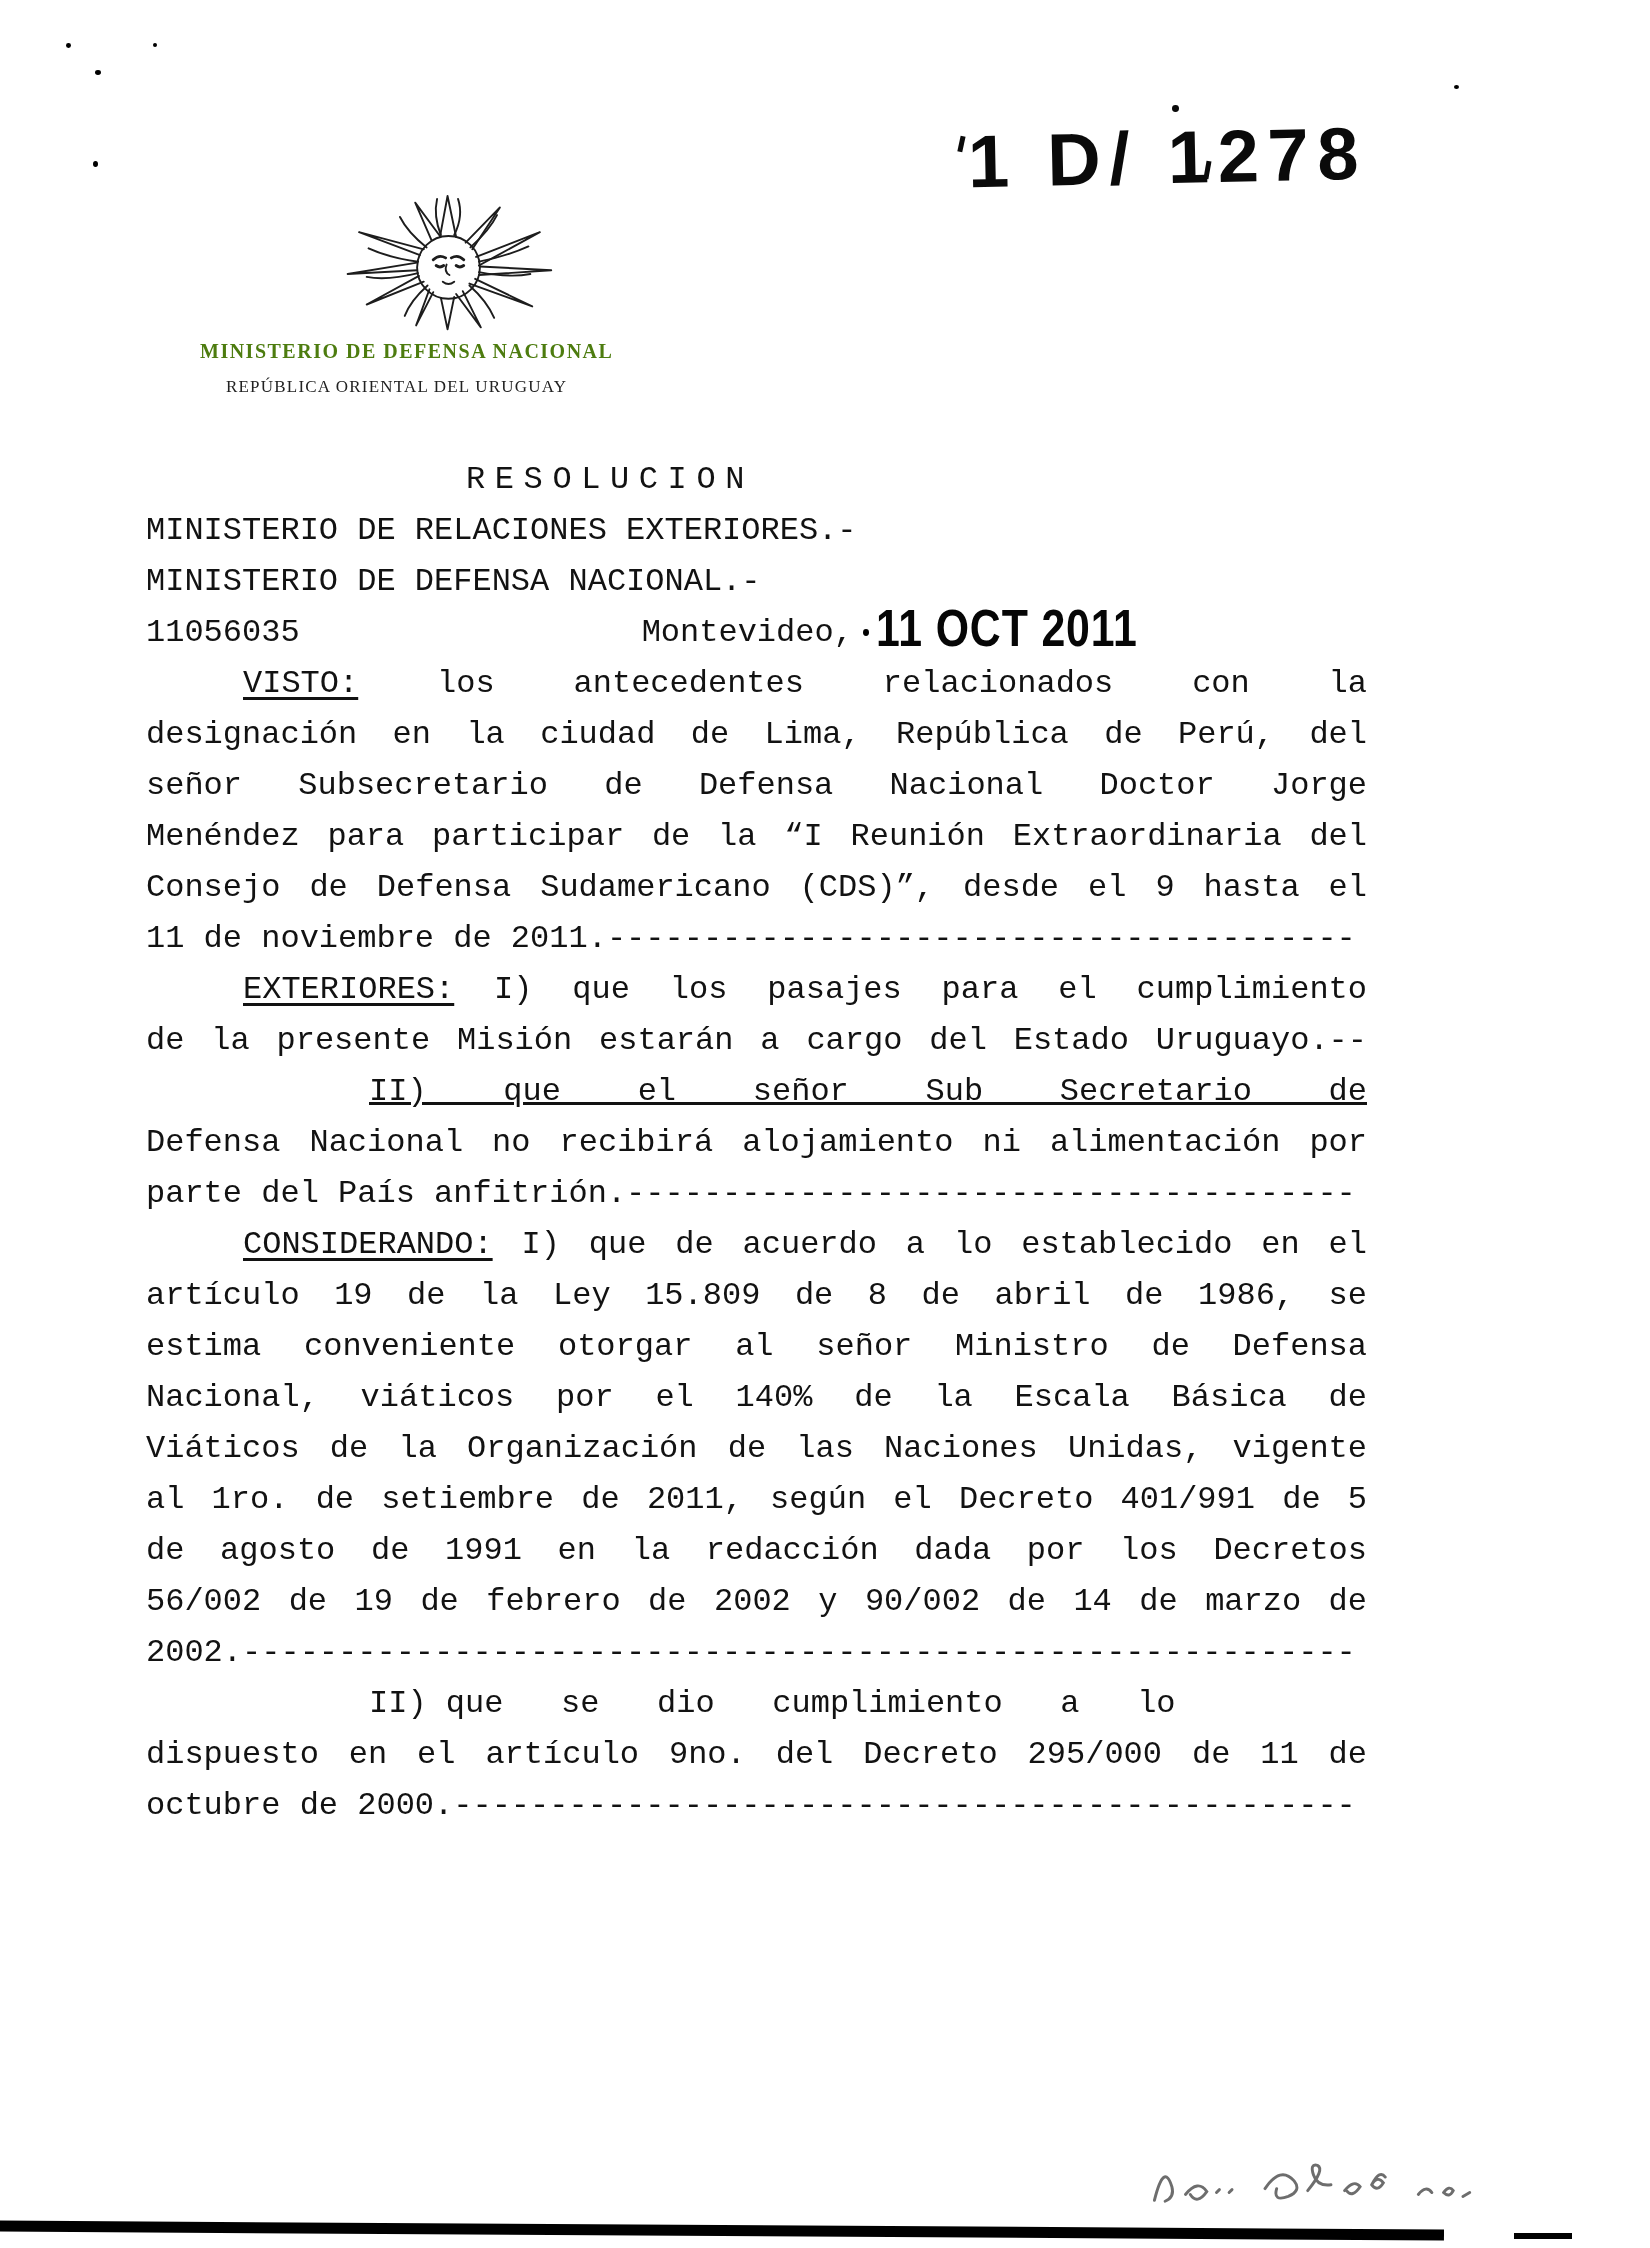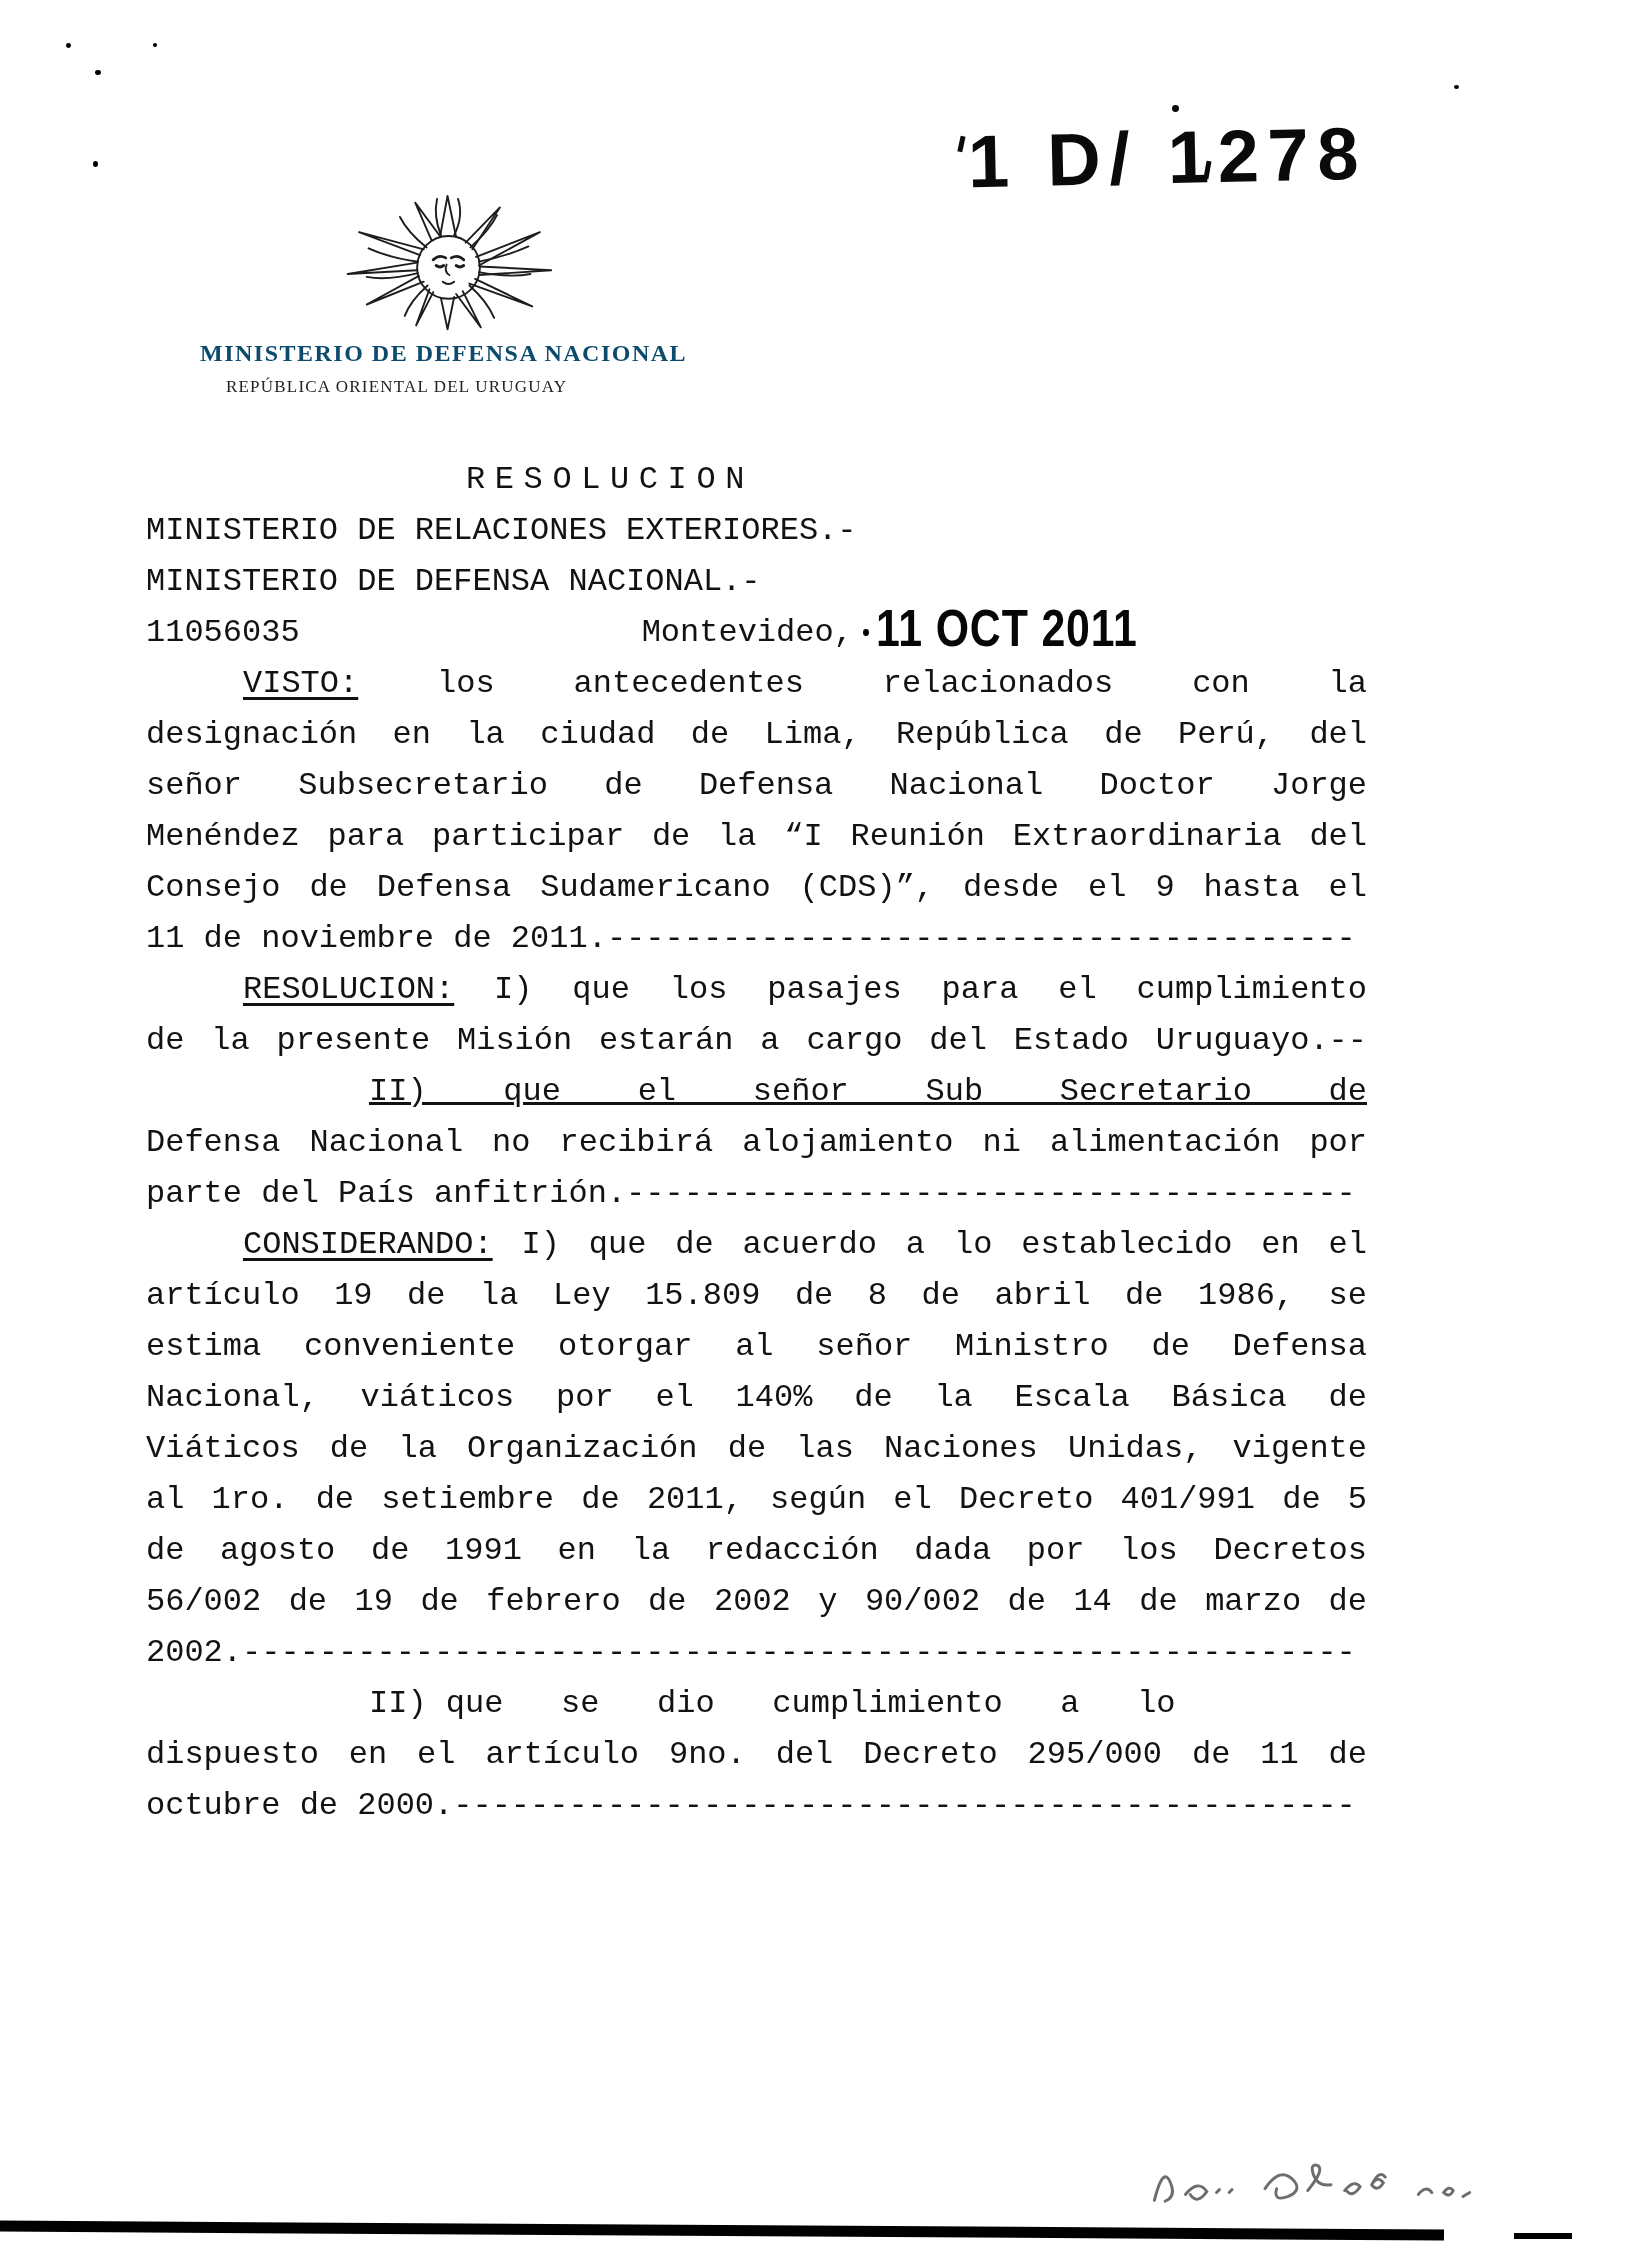--- a/index.html
+++ b/index.html
@@ -11,21 +11,21 @@
 
   
   .stamp-number{position:absolute;left:968px;top:115px;
     font-family:"Liberation Sans",sans-serif;font-weight:bold;font-size:74px;
     letter-spacing:8.7px;transform:rotate(-1.2deg);white-space:pre;color:#0a0a0a;}
   .stamp-tick{position:absolute;background:#0a0a0a;}
 
   
   .sun{position:absolute;left:320px;top:177px;width:257px;height:157px;}
   .ministry-name{position:absolute;left:200px;top:340px;
-    font-family:"Liberation Serif",serif;font-weight:bold;font-size:24px;letter-spacing:1.5px;color:#0c4a6e;}
+    font-family:"Liberation Serif",serif;font-weight:bold;font-size:20px;letter-spacing:1.5px;color:#4d7c0f;}
   .republic-name{position:absolute;left:226px;top:377px;
     font-family:"Liberation Serif",serif;font-size:17px;letter-spacing:1.2px;color:#222;}
 
   
   .doc{position:absolute;left:146px;top:454px;width:1221px;}
   .docline{font-size:32px;line-height:51px;}
   .j{text-align:justify;text-align-last:justify;}
   .pre{white-space:pre;}
   .lbl{text-decoration:underline;text-underline-offset:4.9px;}
   .title{font-size:32px;letter-spacing:0.30em;padding-left:320px;line-height:51px;}
@@ -110,21 +110,21 @@
       <span class="inkdot"></span>
       <span class="datestamp">11 OCT 2011</span>
     </div>
     <div>
         <div class="docline j" style="padding-left: 97px;"><span class="lbl">VISTO:</span> los antecedentes relacionados con la</div>
         <div class="docline j">designación en la ciudad de Lima, República de Perú, del</div>
         <div class="docline j">señor Subsecretario de Defensa Nacional Doctor Jorge</div>
         <div class="docline j">Menéndez para participar de la “I Reunión Extraordinaria del</div>
         <div class="docline j">Consejo de Defensa Sudamericano (CDS)”, desde el 9 hasta el</div>
         <div class="docline">11 de noviembre de 2011.---------------------------------------</div>
-        <div class="docline j" style="padding-left: 97px;"><span class="lbl">RESOLUCION:</span> I) que los pasajes para el cumplimiento</div>
+        <div class="docline j" style="padding-left: 97px;"><span class="lbl">EXTERIORES:</span> I) que los pasajes para el cumplimiento</div>
         <div class="docline j">de la presente Misión estarán a cargo del Estado Uruguayo.--</div>
         <div class="docline j" style="padding-left: 223px; text-decoration: underline;">II) que el señor Sub Secretario de</div>
         <div class="docline j">Defensa Nacional no recibirá alojamiento ni alimentación por</div>
         <div class="docline">parte del País anfitrión.--------------------------------------</div>
         <div class="docline j" style="padding-left: 97px;"><span class="lbl">CONSIDERANDO:</span> I) que de acuerdo a lo establecido en el</div>
         <div class="docline j">artículo 19 de la Ley 15.809 de 8 de abril de 1986, se</div>
         <div class="docline j">estima conveniente otorgar al señor Ministro de Defensa</div>
         <div class="docline j">Nacional, viáticos por el 140% de la Escala Básica de</div>
         <div class="docline j">Viáticos de la Organización de las Naciones Unidas, vigente</div>
         <div class="docline j">al 1ro. de setiembre de 2011, según el Decreto 401/991 de 5</div>

